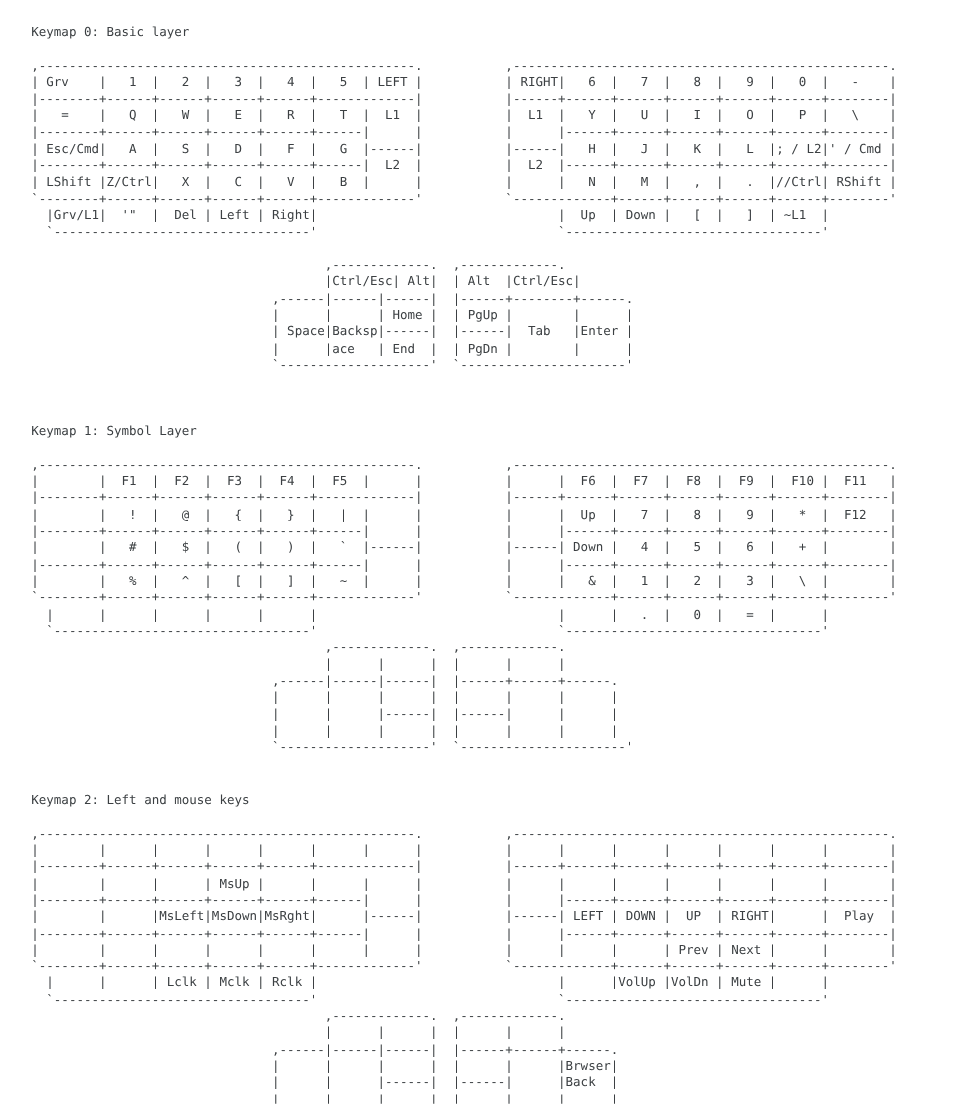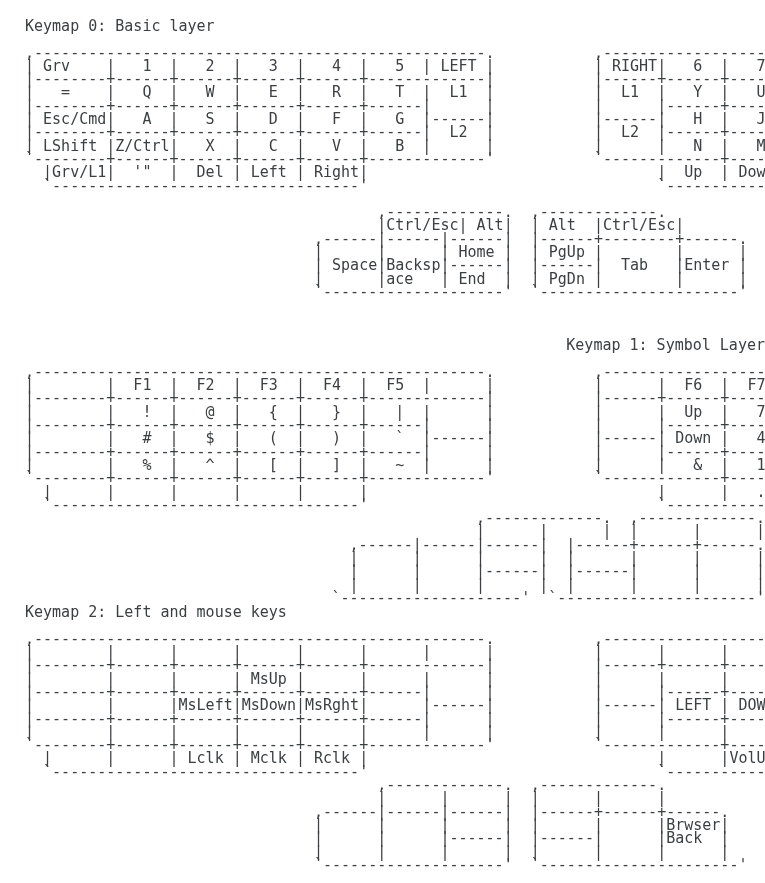--- a/index.html
+++ b/index.html
@@ -9,27 +9,27 @@
     width: 765px;
     height: 883px;
     overflow: hidden;
   }
   .doc {
     box-sizing: border-box;
     width: 765px;
     height: 866px;
     padding: 20px 0 0 25px;
     font-family: "DejaVu Sans Mono", "Liberation Mono", monospace;
-    font-size: 15px;
+    font-size: 10px;
     line-height: 13.3px;
     color: #3c4043;
   }
   .km-section { margin: 0; padding: 0; }
   .km-section.s0 { margin-bottom: 40px; }
-  .km-section.s1 { margin-bottom: 1px; text-align: right; }
+  .km-section.s1 { margin-bottom: 29px; }
   .km-title {
     white-space: pre;
     margin: 0 0 13.3px 0;
     font-weight: normal;
   }
   .km-art {
     margin: 0;
     padding: 0;
     white-space: pre;
     font-family: inherit;

